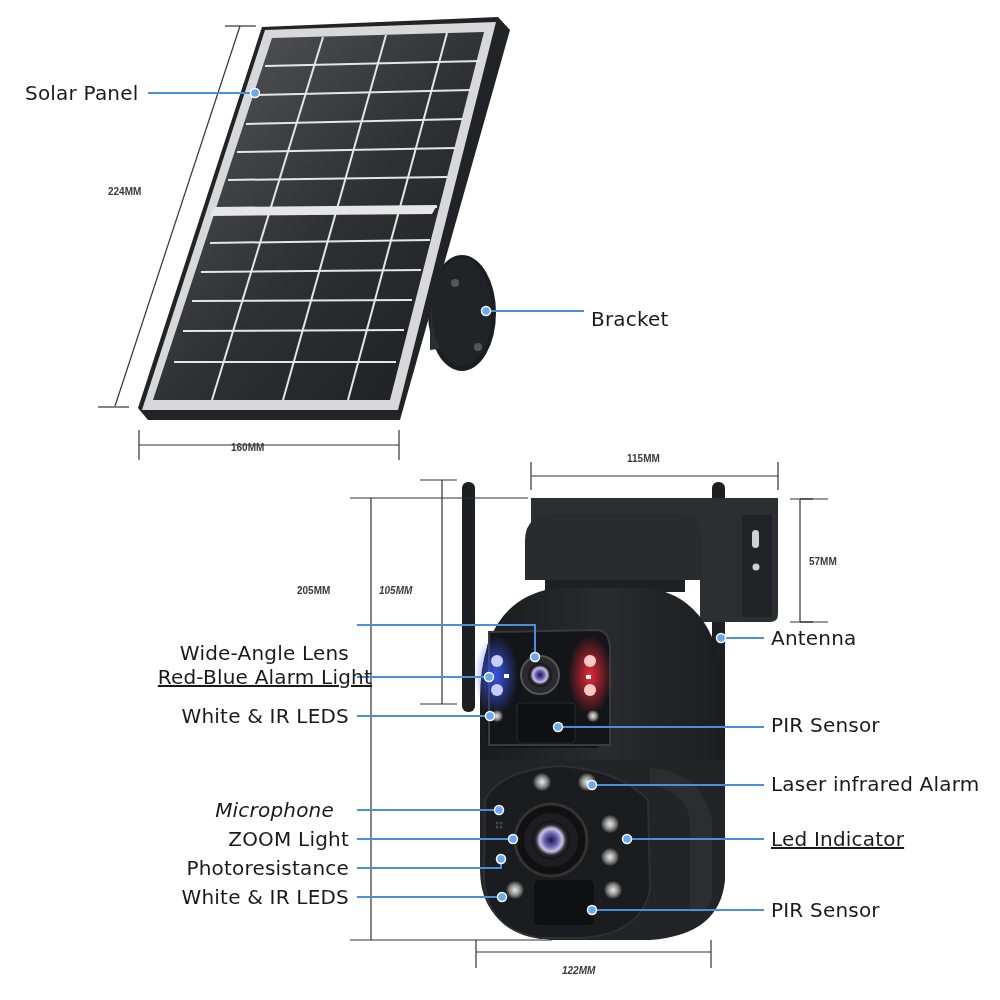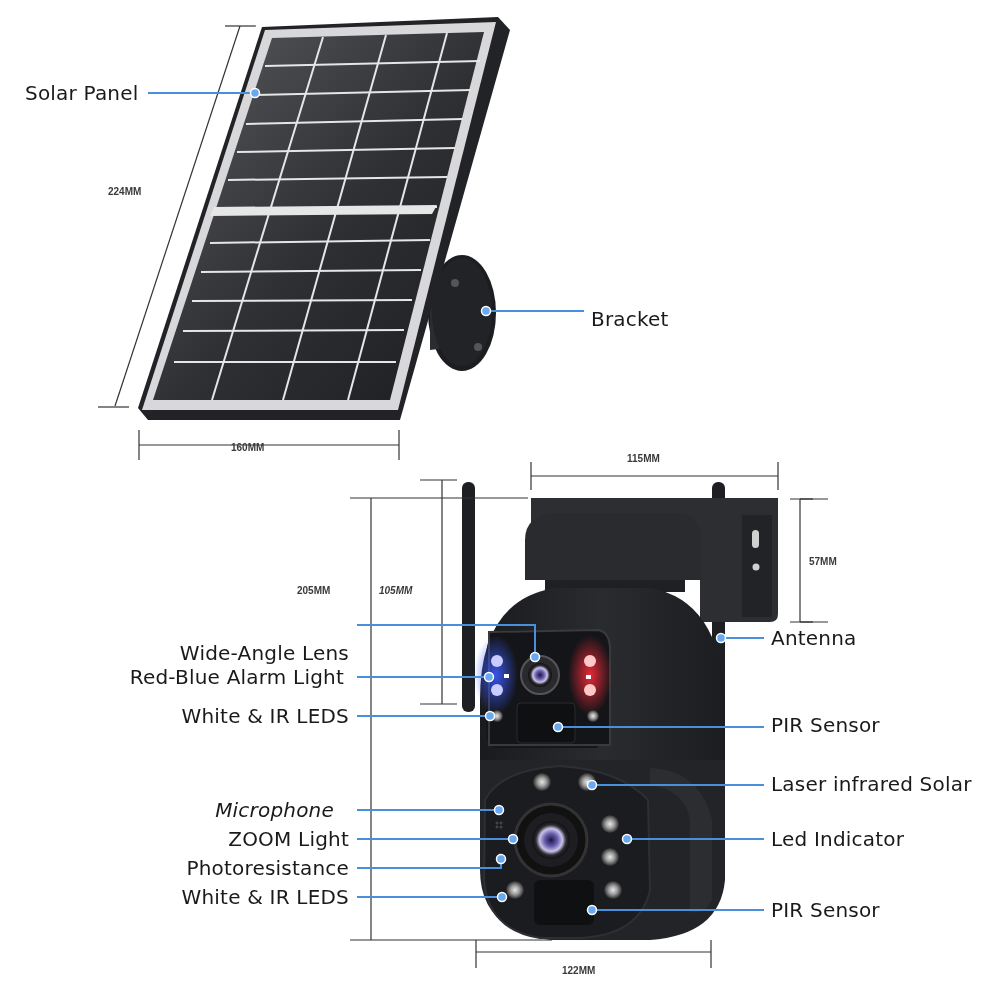--- a/index.html
+++ b/index.html
@@ -219,29 +219,29 @@
 
   <span class="label" style="left:25px; top:83px;">Solar Panel</span>
   <span class="label" style="left:591px; top:301px;margin-top:8px;">Bracket</span>
   <span class="dim" style="left:108px; top:184px;">224MM</span>
   <span class="dim" style="left:231px; top:440px;">160MM</span>
 
   <span class="dim" style="left:627px; top:451px;">115MM</span>
   <span class="dim" style="left:809px; top:554px;">57MM</span>
   <span class="dim" style="left:297px; top:583px;">205MM</span>
   <span class="dim" style="left:379px; top:583px;font-style:italic;">105MM</span>
-  <span class="dim" style="left:562px; top:963px;">122MM</span>
+  <span class="dim" style="left:562px; top:963px;font-style:italic;">122MM</span>
 
   <span class="label right" style="right:651px; top:643px;">Wide-Angle Lens</span>
-  <span class="label right" style="right:656px; top:667px;">Red-Blue Alarm Light</span>
+  <span class="label right" style="right:628px; top:667px;text-decoration:underline;">Red-Blue Alarm Light</span>
   <span class="label right" style="right:651px; top:706px;">White &amp; IR LEDS</span>
   <span class="label right" style="right:666px; top:800px;font-style:italic;">Microphone</span>
   <span class="label right" style="right:651px; top:829px;">ZOOM Light</span>
   <span class="label right" style="right:651px; top:858px;margin-left:40px;">Photoresistance</span>
   <span class="label right" style="right:651px; top:887px;">White &amp; IR LEDS</span>
 
   <span class="label" style="left:771px; top:628px;text-align:center;">Antenna</span>
   <span class="label" style="left:771px; top:715px;">PIR Sensor</span>
-  <span class="label" style="left:771px; top:774px;">Laser infrared Solar</span>
-  <span class="label" style="left:771px; top:829px;">Led Indicator</span>
+  <span class="label" style="left:771px; top:774px;">Laser infrared Alarm</span>
+  <span class="label" style="left:771px; top:829px;text-decoration:underline;">Led Indicator</span>
   <span class="label" style="left:771px; top:900px;">PIR Sensor</span>
 
 </div>
 
 </body></html>

